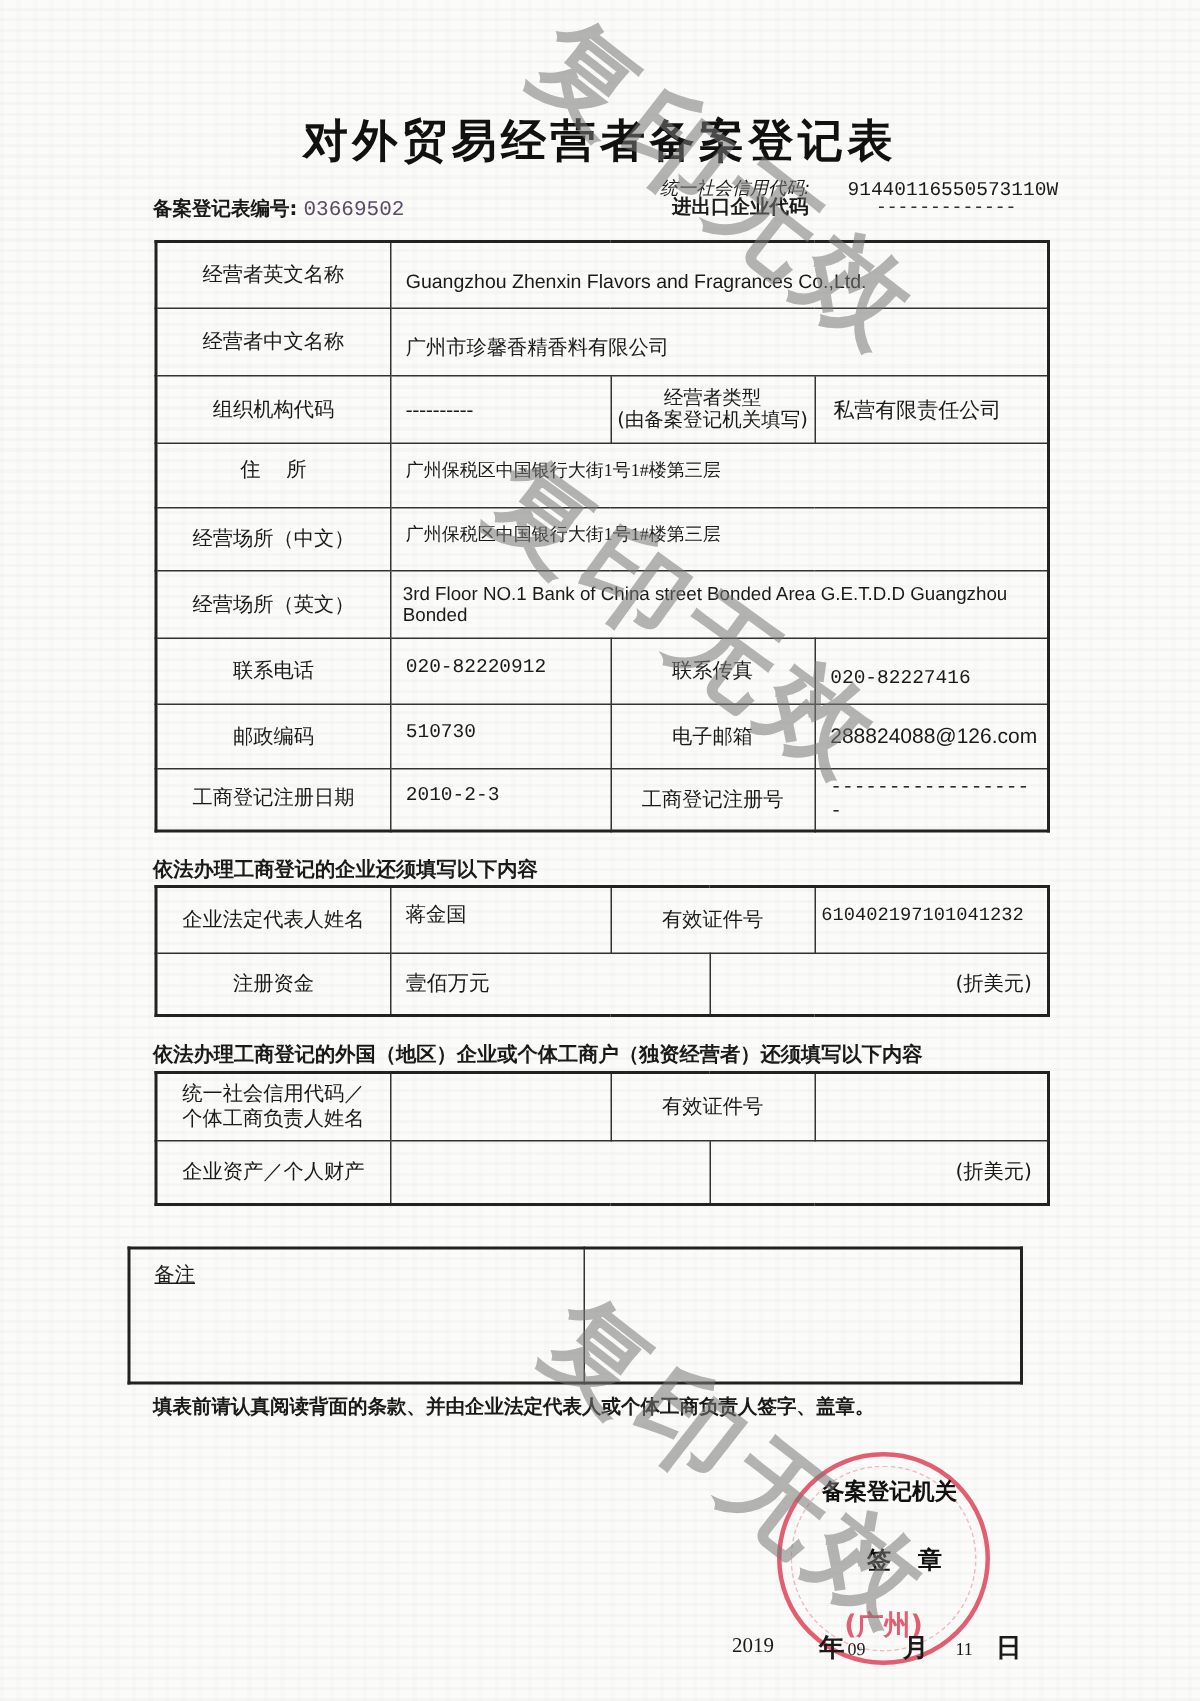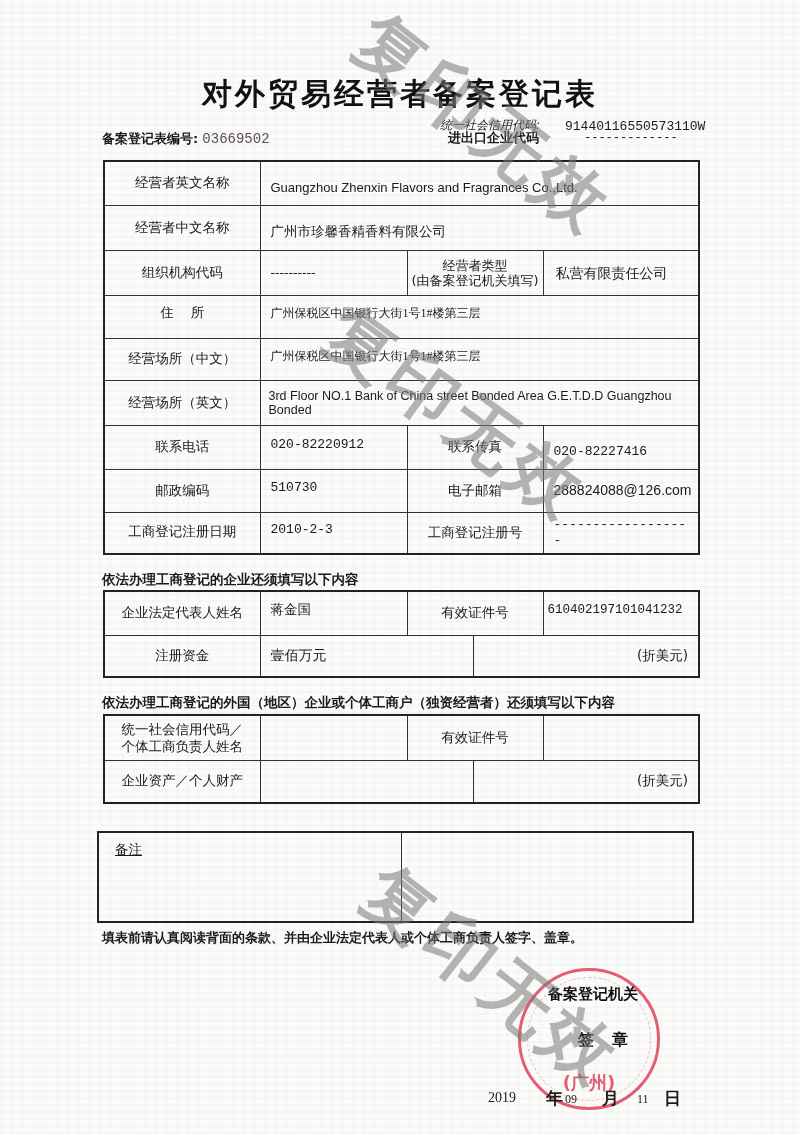--- a/index.html
+++ b/index.html
@@ -197,21 +197,21 @@
     <td class="val"></td>
   </tr>
   <tr style="height:43px">
     <td class="lbl">企业资产／个人财产</td>
     <td class="val" colspan="2"></td>
     <td class="right" colspan="2">(折美元)</td>
   </tr>
 </tbody>
   </table>
 
-<table class="grid" style="left:97px; top:831px; width:595px;text-decoration:underline;">
+<table class="grid" style="left:85px; top:831px; width:595px;text-decoration:underline;">
   <colgroup>
     <col style="width:303px">
       <col style="width:292px">
   </colgroup>
   <tbody>
       <tr style="height:90px">
     <td style="vertical-align:top;padding:8px 0 0 16px;">备注</td>
     <td></td>
   </tr>
 </tbody>

